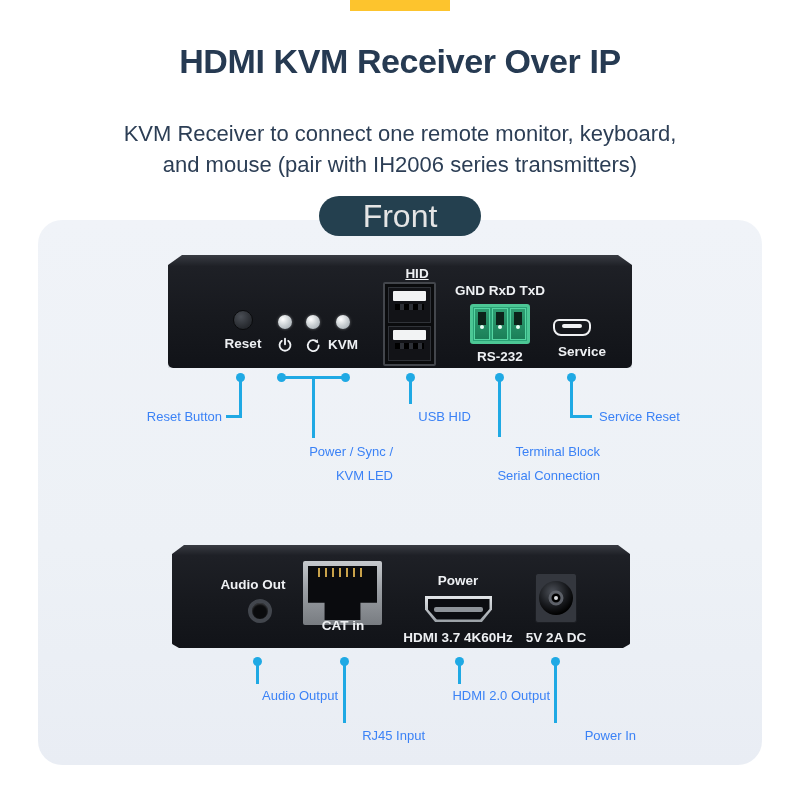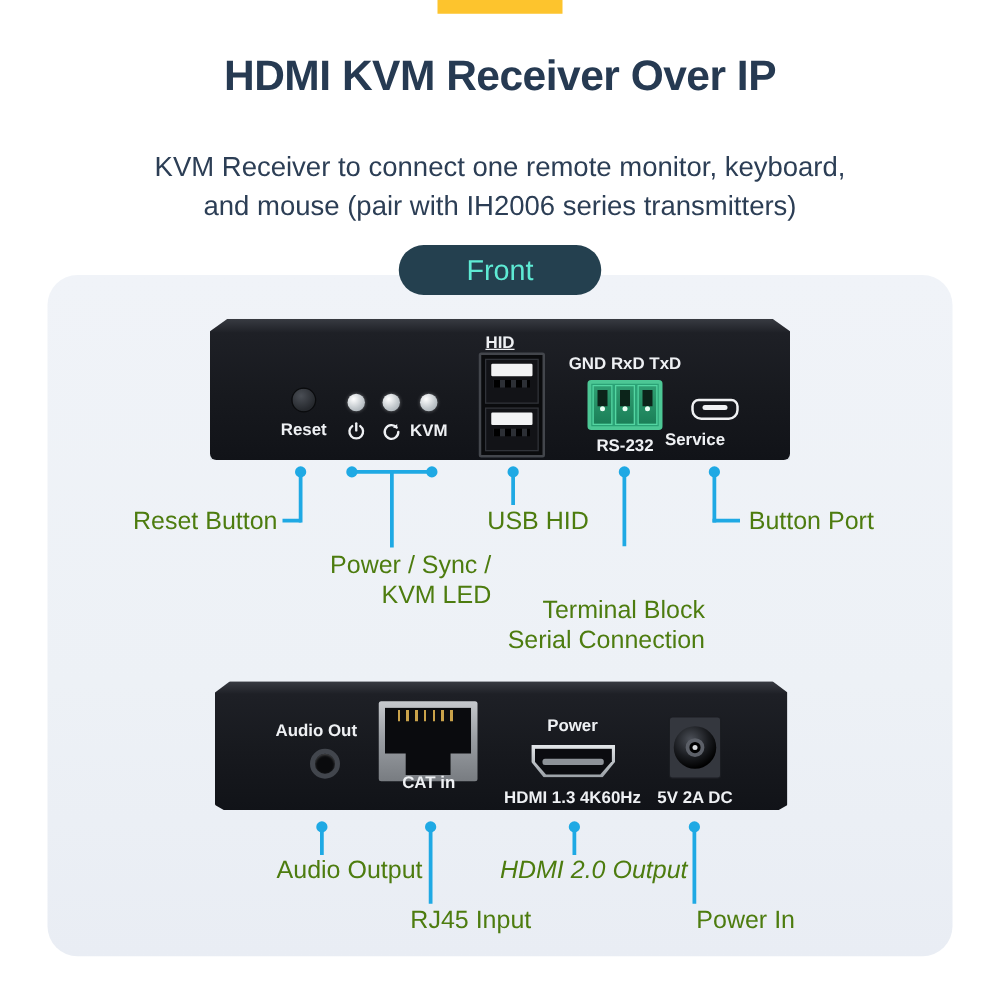--- a/index.html
+++ b/index.html
@@ -19,21 +19,21 @@
     font-size:22px; line-height:31px; color:#2c3e55;
   }
   
   .panel-bg {
     position:absolute; left:38px; top:220px; width:724px; height:545px;
     border-radius:24px; background:linear-gradient(180deg,#f0f3f8 0%, #edf1f6 60%, #e9edf4 100%);
   }
   .pill {
     position:absolute; left:50%; transform:translateX(-50%);
     width:162px; height:40px; border-radius:28px; background:#24404f;
-    color:#5eead4; font-size:23px; display:flex; align-items:center; justify-content:center;
+    color:#e5e5e5; font-size:32px; display:flex; align-items:center; justify-content:center;
   }
   .pill.front { top:196px; }
   .pill.back  { top:478px; }
   
   .device {
     position:absolute;
     background:linear-gradient(180deg,#383b42 0%, #1e2026 10%, #17191e 55%, #111318 100%);
     border-radius:5px;
     box-shadow:0 7px 16px rgba(40,55,75,0.22);
   }
@@ -108,21 +108,21 @@
     width:34px; height:34px; border-radius:50%;
     background:radial-gradient(circle at 40% 32%, #4c5058 0%, #1a1c20 45%, #000 75%); }
   .dc-ring { position:absolute; left:50%; top:50%; transform:translate(-50%,-50%);
     width:15px; height:15px; border-radius:50%; border:3px solid #5c6068; background:#000; }
   .dc-pin { position:absolute; left:50%; top:50%; transform:translate(-50%,-50%);
     width:4px; height:4px; border-radius:50%; background:#d9dbde; }
   
   .dot { position:absolute; width:9px; height:9px; border-radius:50%; background:#1fa9e4; }
   .vline { position:absolute; width:2.5px; background:#1fa9e4; }
   .hline { position:absolute; height:2.5px; background:#1fa9e4; }
-  .callout { position:absolute; color:#4d7c0f; font-size:20px; line-height:24px; white-space:nowrap; }
+  .callout { position:absolute; color:#3b82f6; font-size:13px; line-height:24px; white-space:nowrap; }
   .tc { text-align:right; } .tr { text-align:right; }
 </style>
 </head>
 <body>
 
 <div class="canvas">
 
   <div class="top-tab"></div>
   <div class="title">HDMI KVM Receiver Over IP</div>
   <div class="subtitle">
@@ -146,42 +146,42 @@
     <svg class="sym power" viewBox="0 0 24 24">
       <path d="M12 2.5 V11" stroke="#eef0f3" stroke-width="2.8" stroke-linecap="round" fill="none"></path>
       <path d="M7.2 5.8 a8.2 8.2 0 1 0 9.6 0" stroke="#eef0f3" stroke-width="2.8" stroke-linecap="round" fill="none"></path>
     </svg>
     <svg class="sym sync" viewBox="0 0 24 24">
       <path d="M18.5 7.5 a8.2 8.2 0 1 0 2 5.2" stroke="#eef0f3" stroke-width="2.8" stroke-linecap="round" fill="none"></path>
       <path d="M19.2 3.2 L19 8.6 L14 7.4 Z" fill="#eef0f3"></path>
     </svg>
     <div class="pl" style="left:152px; top:82px; width:46px;">KVM</div>
 
-    <div class="pl" style="left:202px; top:11px; width:60px;text-decoration:underline;">HID</div>
+    <div class="pl" style="left:219px; top:11px; width:60px;text-decoration:underline;">HID</div>
     <div class="usb-stack">
       <div class="usb-port">
         <div class="usb-tongue"></div>
         <div class="usb-contacts"></div>
       </div>
       <div class="usb-port">
         <div class="usb-tongue"></div>
         <div class="usb-contacts"></div>
       </div>
     </div>
 
     <div class="pl" style="left:272px; top:28px; width:120px;">GND RxD TxD</div>
     <div class="terminal">
       <div class="t-cell"></div>
       <div class="t-cell"></div>
       <div class="t-cell"></div>
     </div>
     <div class="pl" style="left:287px; top:94px; width:90px;">RS-232</div>
 
     <div class="microusb"></div>
-    <div class="pl" style="left:348px; top:89px; width:80px;">Service</div>
+    <div class="pl" style="left:358px; top:89px; width:80px;text-align:right;">Service</div>
   </div>
 
   <div class="dot" style="left:236px; top:373px;"></div>
   <div class="dot" style="left:277px; top:373px;"></div>
   <div class="dot" style="left:341px; top:373px;"></div>
   <div class="dot" style="left:406px; top:373px;"></div>
   <div class="dot" style="left:495px; top:373px;"></div>
   <div class="dot" style="left:567px; top:373px;"></div>
 
   <div class="vline" style="left:239px; top:378px; height:40px;"></div>
@@ -195,41 +195,41 @@
 
   <div class="vline" style="left:570px; top:378px; height:40px;"></div>
   <div class="hline" style="left:570px; top:415px; width:22px;"></div>
 
   <div class="callout tr" style="left:92px;  top:405px; width:130px;">Reset Button</div>
   <div class="callout tc" style="left:233px; top:440px; width:160px;">
     <span>Power / Sync /</span><br>
     <span>KVM LED</span>
   </div>
   <div class="callout tc" style="left:351px; top:405px; width:120px;">USB HID</div>
-  <div class="callout tc" style="left:384px; top:440px; width:180px;margin-top:36px;">
+  <div class="callout tc" style="left:420px; top:440px; width:180px;">
     <span>Terminal Block</span><br>
     <span>Serial Connection</span>
   </div>
-  <div class="callout" style="left:599px; top:405px; width:140px;">Button Port</div>
+  <div class="callout" style="left:599px; top:405px; width:140px;">Service Reset</div>
 
 
   <div class="device back-view">
     <div class="pl" style="left:41px; top:32px; width:80px;">Audio Out</div>
     <div class="audio-jack"></div>
 
     <div class="rj45">
       <div class="rj45-inner"></div>
     </div>
     <div class="pl" style="left:131px; top:73px; width:80px;">CAT in</div>
 
     <div class="pl" style="left:246px; top:28px; width:80px;">Power</div>
     <div class="hdmi">
       <div class="hdmi-inner"></div>
     </div>
-    <div class="pl" style="left:206px; top:85px; width:160px;">HDMI 1.3 4K60Hz</div>
+    <div class="pl" style="left:206px; top:85px; width:160px;">HDMI 3.7 4K60Hz</div>
 
     <div class="dc-jack">
       <div class="dc-circle">
         <div class="dc-ring"></div>
         <div class="dc-pin"></div>
       </div>
     </div>
     <div class="pl" style="left:324px; top:85px; width:120px;">5V 2A DC</div>
   </div>
 
@@ -238,16 +238,16 @@
   <div class="dot" style="left:455px; top:657px;"></div>
   <div class="dot" style="left:551px; top:657px;"></div>
 
   <div class="vline" style="left:256px; top:662px; height:22px;"></div>
   <div class="vline" style="left:343px; top:662px; height:61px;"></div>
   <div class="vline" style="left:458px; top:662px; height:22px;"></div>
   <div class="vline" style="left:554px; top:662px; height:61px;"></div>
 
   <div class="callout tc" style="left:178px; top:684px; width:160px;">Audio Output</div>
   <div class="callout tc" style="left:265px; top:724px; width:160px;">RJ45 Input</div>
-  <div class="callout tc" style="left:370px; top:684px; width:180px;font-style:italic;">HDMI 2.0 Output</div>
+  <div class="callout tc" style="left:370px; top:684px; width:180px;">HDMI 2.0 Output</div>
   <div class="callout tc" style="left:476px; top:724px; width:160px;">Power In</div>
 
 </div>
 
 </body></html>

